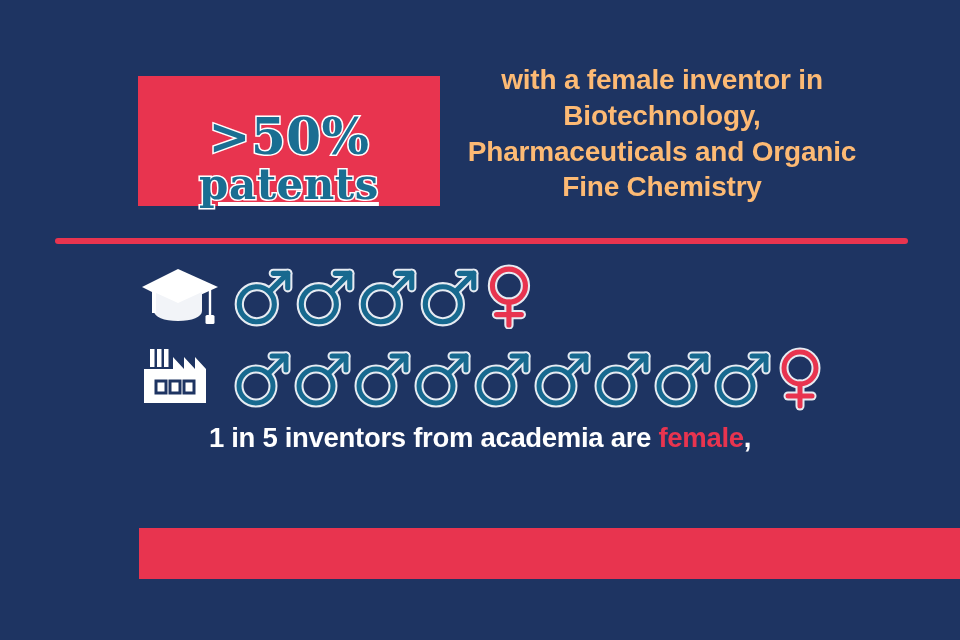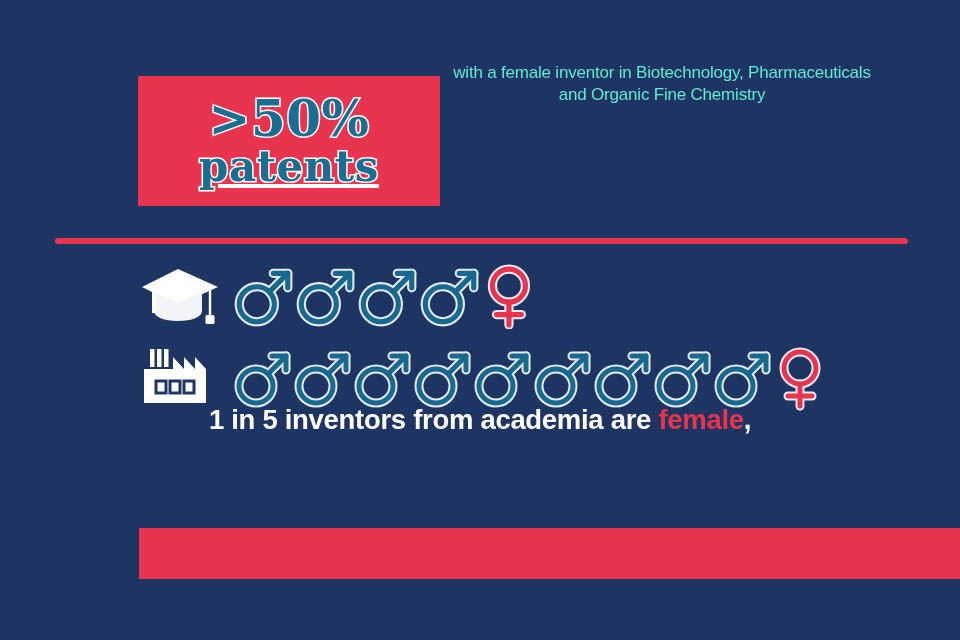--- a/index.html
+++ b/index.html
@@ -24,21 +24,21 @@
   .stat-box {
     position: absolute;
     left: 138px;
     top: 76px;
     width: 302px;
     height: 130px;
     background: #e8344f;
     display: flex;
     flex-direction: column;
     align-items: center;
-    justify-content: center;
+    justify-content: flex-end;
   }
   .stat-big, .stat-sub {
     color: #1a6e92;
     -webkit-text-stroke: 3px #ffffff;
     paint-order: stroke fill;
     font-weight: bold;
     line-height: 1;
     letter-spacing: 0.5px;
     text-align: center;
     white-space: nowrap;
@@ -53,23 +53,23 @@
     font-size: 42px;
     text-decoration: underline;
   }
 
   .headline {
     position: absolute;
     left: 452px;
     top: 62px;
     width: 420px;
     text-align: center;
-    color: #5eead4;
-    font-size: 17px;
-    font-weight: normal;
+    color: #fdba74;
+    font-size: 28px;
+    font-weight: bold;
     line-height: 1.28;
     letter-spacing: -0.2px;
   }
 
   
   .divider {
     position: absolute;
     left: 55px;
     top: 238px;
     width: 853px;
@@ -103,21 +103,21 @@
   }
   .row-industry .sym {
     width: 60px;
     flex: 0 0 60px;
   }
 
   
   .caption {
     position: absolute;
     left: 0;
-    top: 400px;
+    top: 418px;
     width: 960px;
     text-align: center;
     color: #ffffff;
     font-size: 27.5px;
     font-weight: bold;
     line-height: 1.42;
     letter-spacing: -0.3px;
   }
   .caption .hl { color: #e8344f; }
 

